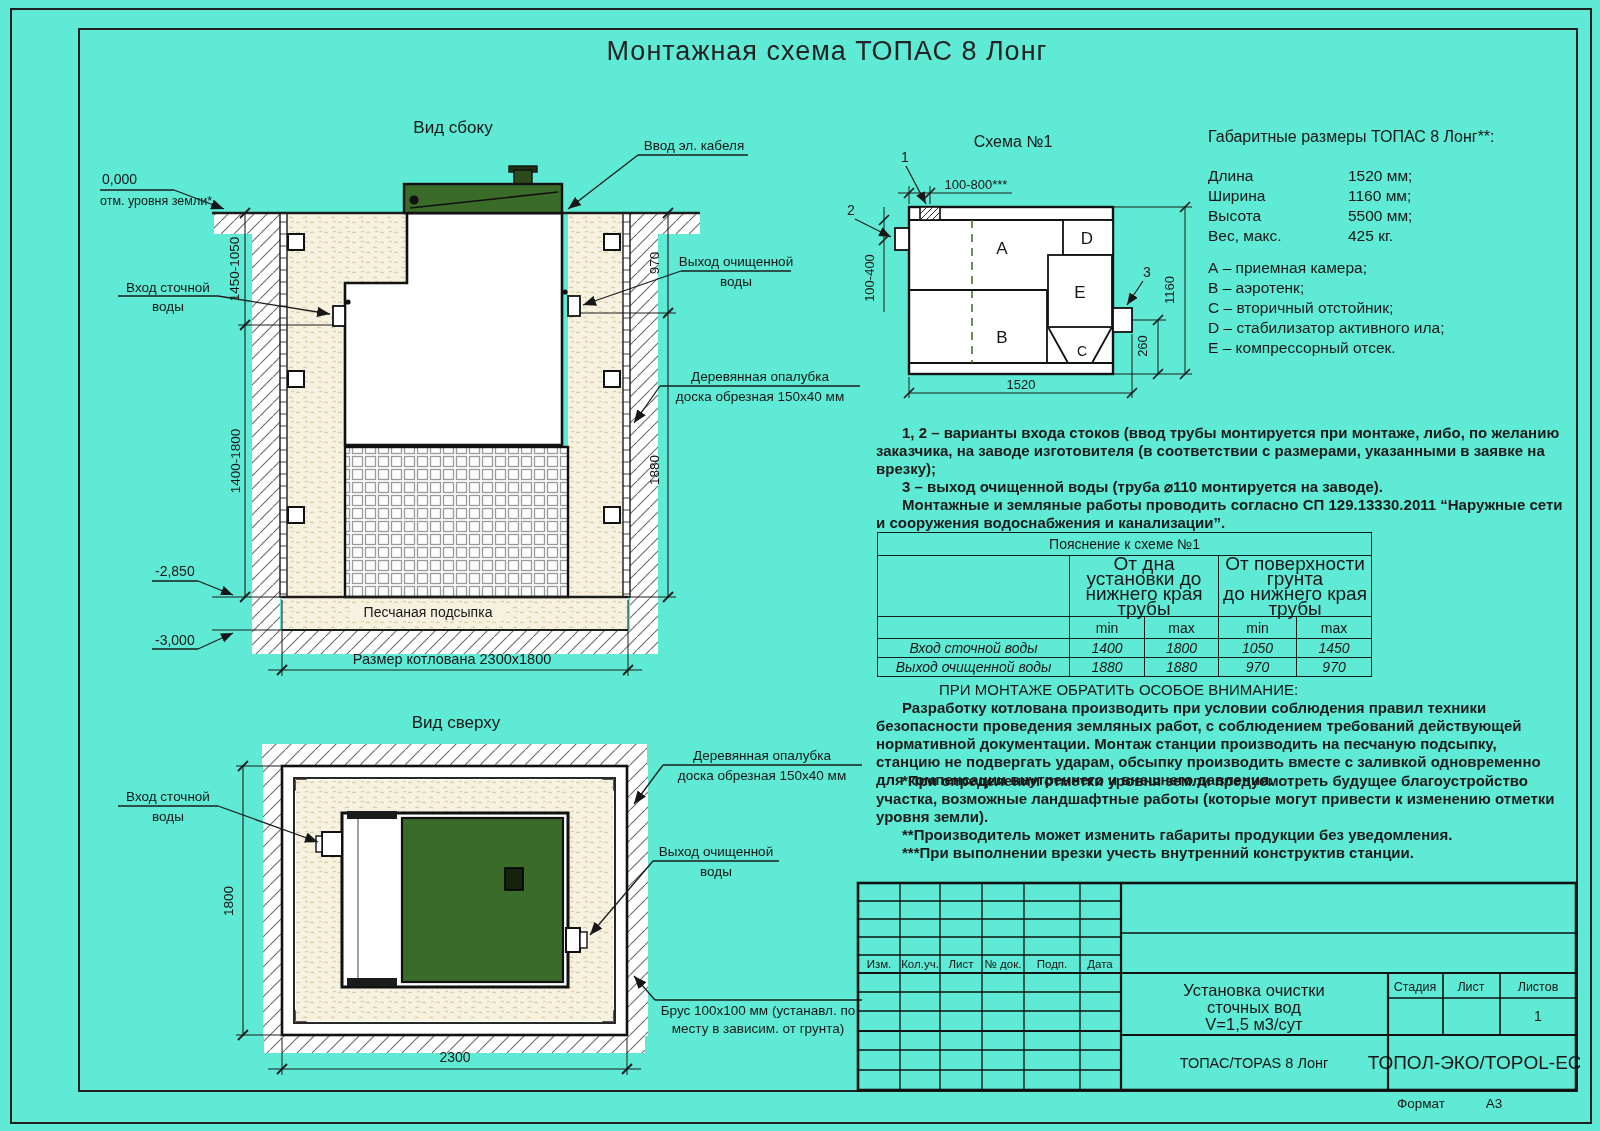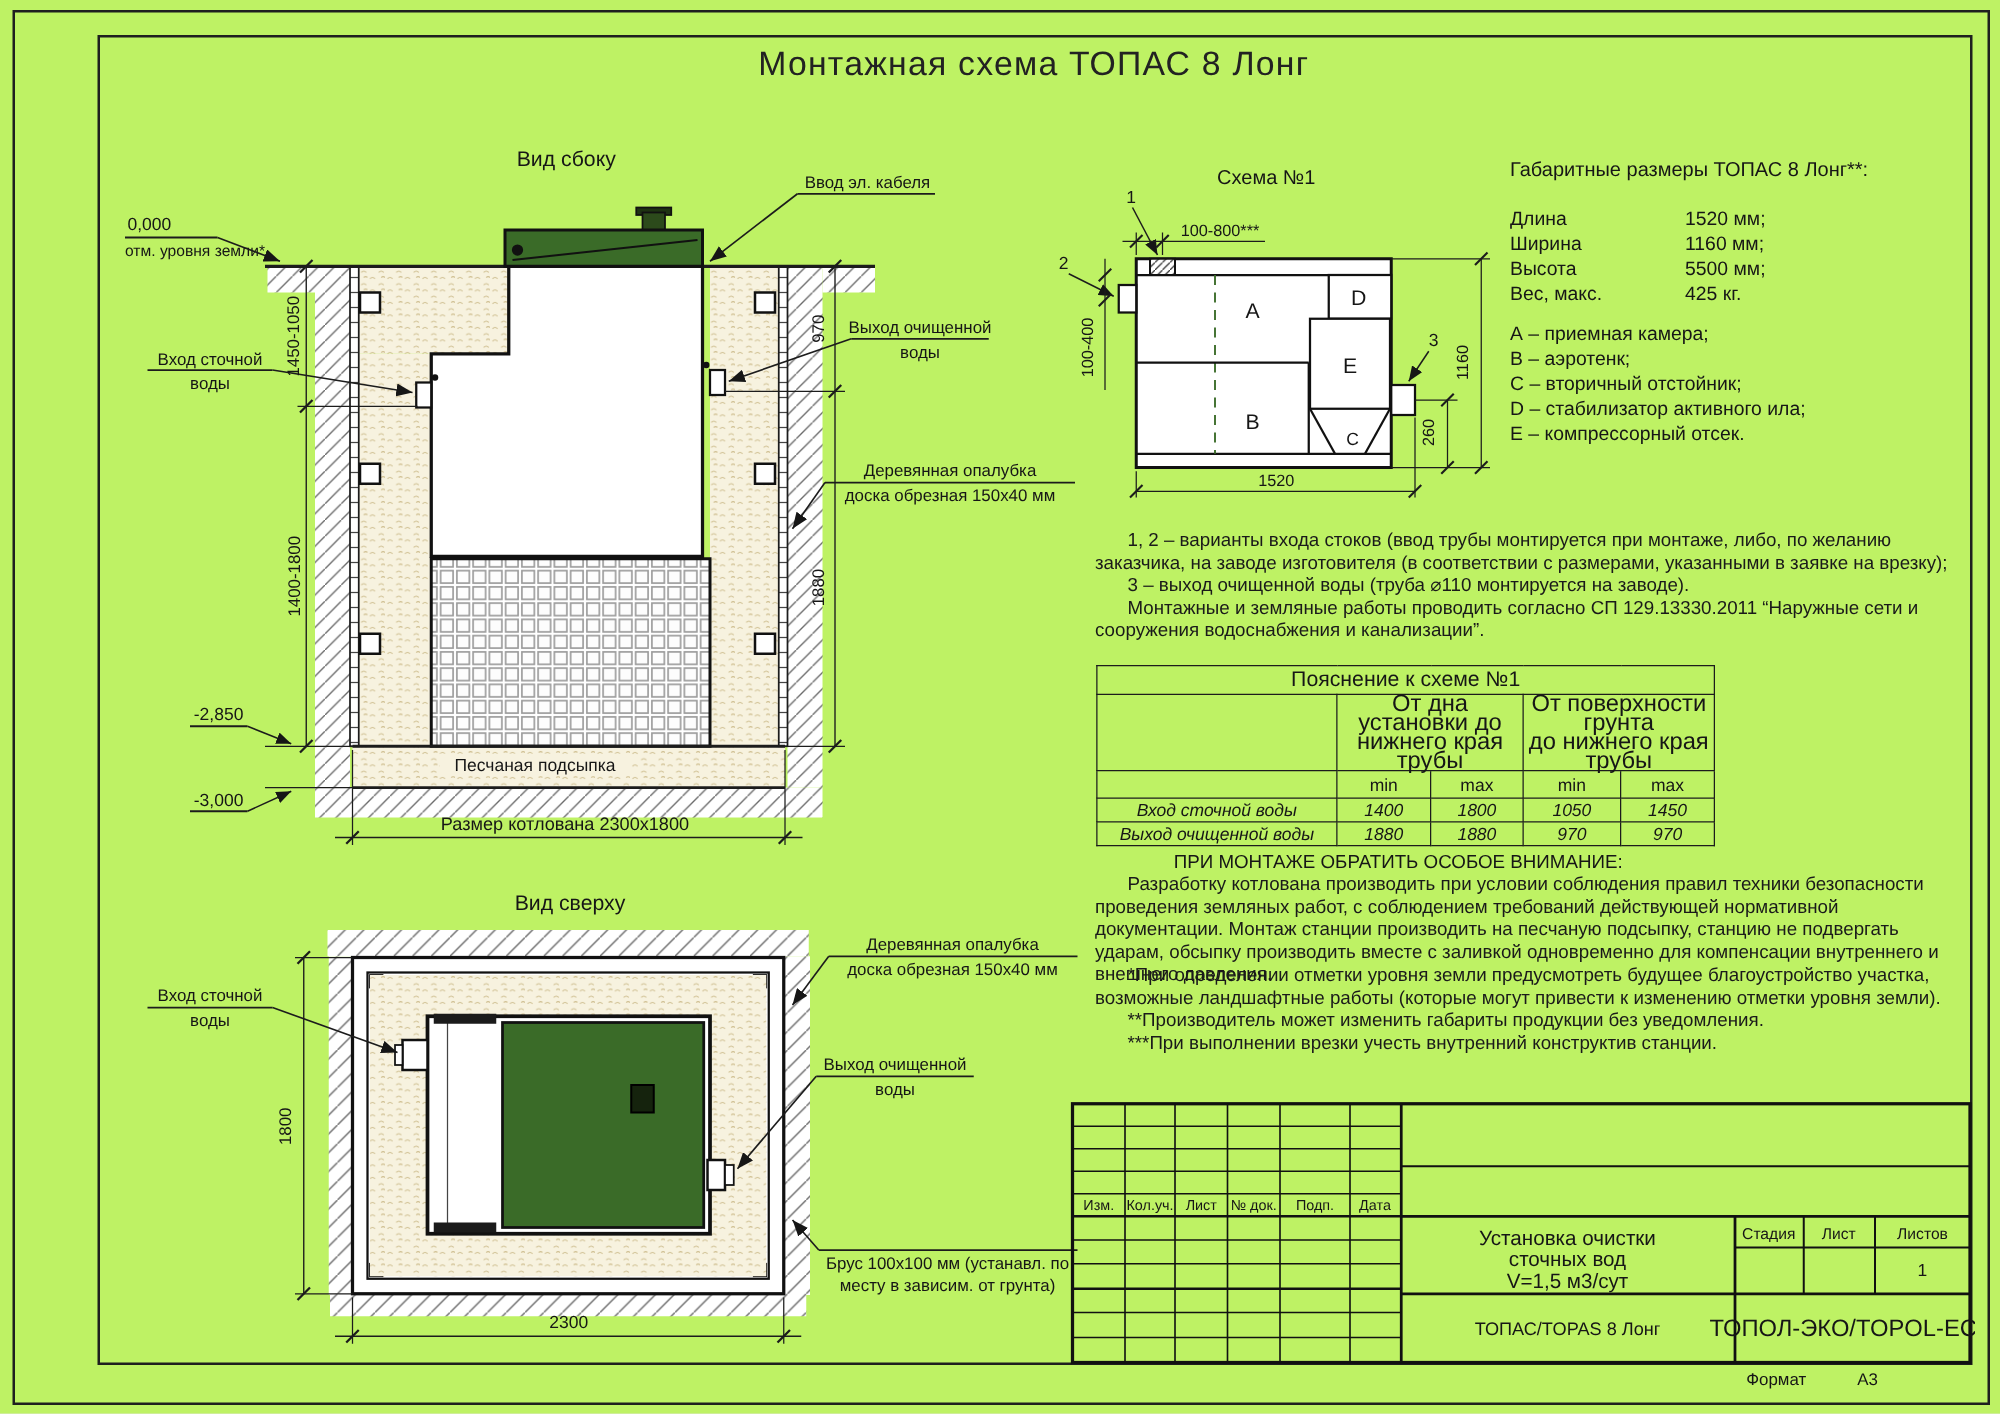--- a/index.html
+++ b/index.html
@@ -1,32 +1,32 @@
 <!DOCTYPE html>
 <html><head>
 <meta charset="utf-8">
 <style>
   html,body{margin:0;padding:0;background:#e8e8e8;}
-  .page{position:relative;width:1600px;height:1131px;background:#bef264;margin:0 auto;
+  .page{position:relative;width:1600px;height:1131px;background:#5eead4;margin:0 auto;
         font-family:"Liberation Sans",sans-serif;color:#161616;overflow:hidden;}
   .abs{position:absolute;}
   .outer-border{left:10px;top:8px;width:1578px;height:1112px;border:2px solid #1f1f1f;}
   .inner-frame{left:78px;top:28px;width:1496px;height:1060px;border:2px solid #1f1f1f;}
   .main-title{left:78px;top:36px;width:1498px;text-align:center;font-size:27px;letter-spacing:1px;color:#222;}
   svg{font-family:"Liberation Sans",sans-serif;fill:#161616;}
   svg text{fill:#161616;}
   .ln{stroke:#1c1c1c;}
   .para{font-size:15px;line-height:18px;color:#1a1a1a;}
-  .para p{margin:0;text-indent:26px;}
+  .para p{margin:0;text-indent:26px;font-weight:bold;}
   .spec-row{display:flex;font-size:15.5px;line-height:20px;}
   .spec-row .lab{width:140px;}
   .legend-line{font-size:15.5px;line-height:20px;}
   table.expl{border-collapse:collapse;table-layout:fixed;width:494px;font-size:14px;}
   table.expl td{border:1.6px solid #1c1c1c;text-align:center;vertical-align:middle;padding:0;}
-  .tb-title{font-size:17px;height:22px;}
+  .tb-title{font-size:14px;height:22px;}
   .grp{font-size:19px;line-height:15px;height:40px;}
   .mm{height:21px;font-size:14px;}
   .dr{height:18px;font-size:14px;font-style:italic;}
   .warn-head{font-size:15px;margin-left:46px;}
   .consump{font-size:15px;text-decoration:underline;}
 </style>
 </head>
 <body>
 
 <div class="page">

